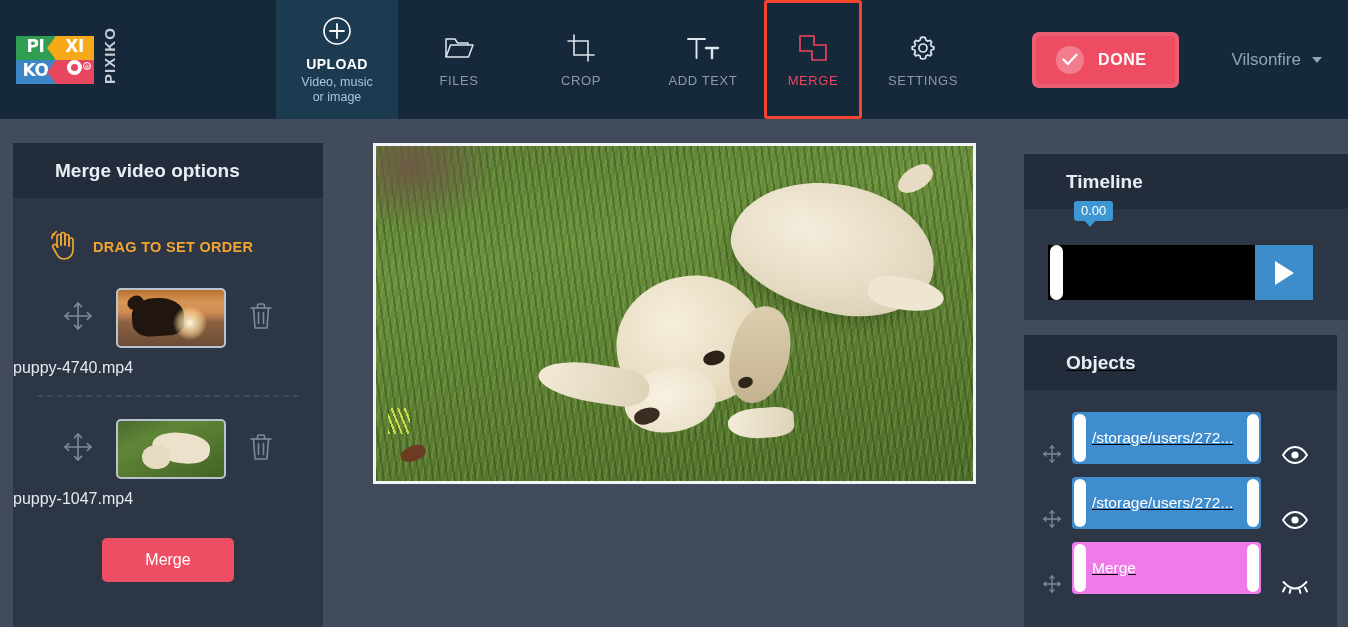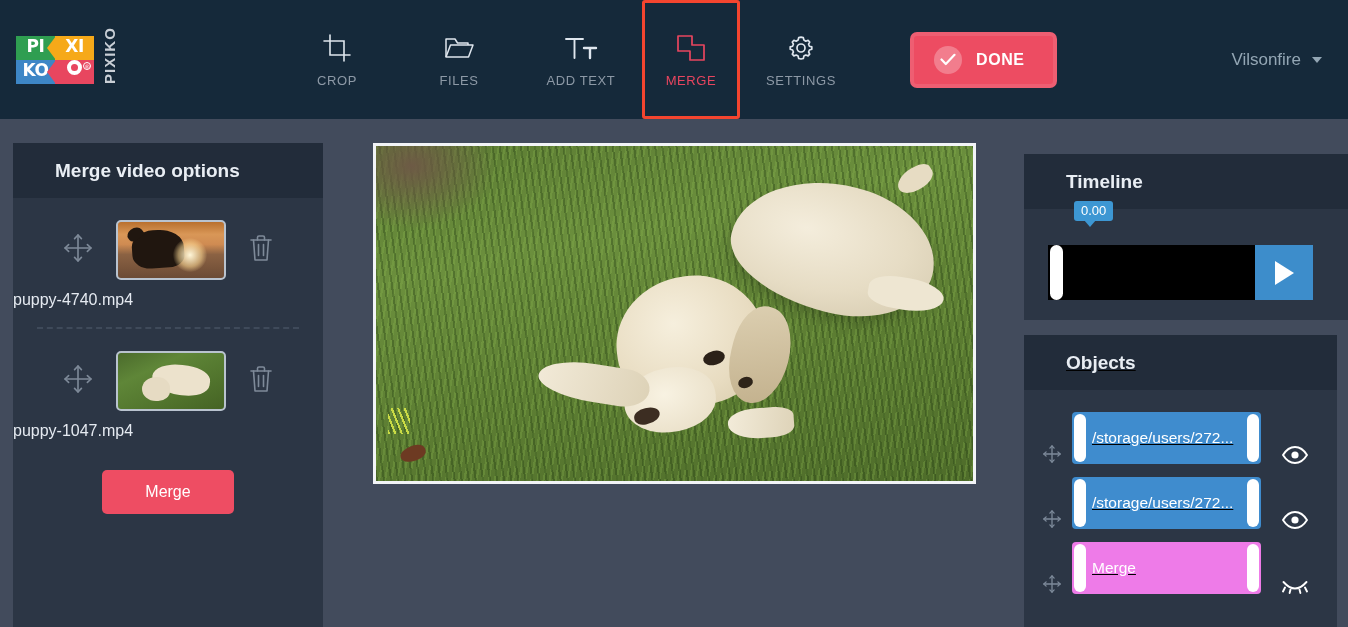--- a/index.html
+++ b/index.html
@@ -356,39 +356,52 @@
               <path d="M1 1 L1 11 L3.5 8.6 L5.2 12 L6.9 11.1 L5.2 7.9 L9 7.6 Z" fill="#ffffff"></path>
             </svg>
           </div>
         </div>
         <div class="logo-vert">PIXIKO</div>
       </a>
     </div>
 
     <div class="nav-items">
 
+      <div class="nav-item nav-upload">
+        <span class="nav-ico">
+          <svg width="30" height="30" viewBox="0 0 30 30">
+            <circle cx="15" cy="15" r="13" fill="none" stroke="#ffffff" stroke-width="1.6"></circle>
+            <path d="M15 8 V22 M8 15 H22" stroke="#ffffff" stroke-width="1.8" stroke-linecap="round"></path>
+          </svg>
+        </span>
+        <span class="nav-label">UPLOAD</span>
+        <span class="nav-sub">
+          <span>Video, music</span><br>
+          <span>or image</span>
+        </span>
+      </div>
+
+      <div class="nav-item">
+        <span class="nav-ico">
+          <svg width="30" height="26" viewBox="0 0 30 26">
+            <path d="M2 22 L2 4 L11 4 L13.5 8 L24 8 L24 10" fill="none" stroke="#dfe6ee" stroke-width="1.5" stroke-linejoin="round"></path>
+            <path d="M2 22 L6.5 10 L29 10 L24.5 22 Z" fill="none" stroke="#dfe6ee" stroke-width="1.5" stroke-linejoin="round"></path>
+          </svg>
+        </span>
+        <span class="nav-label">FILES</span>
+      </div>
 
       <div class="nav-item">
         <span class="nav-ico">
           <svg width="28" height="28" viewBox="0 0 28 28">
             <path d="M7 1 V21 H27" fill="none" stroke="#dfe6ee" stroke-width="1.6" stroke-linecap="round"></path>
             <path d="M1 7 H21 V27" fill="none" stroke="#dfe6ee" stroke-width="1.6" stroke-linecap="round"></path>
           </svg>
         </span>
         <span class="nav-label">CROP</span>
-      </div>
-
-      <div class="nav-item">
-        <span class="nav-ico">
-          <svg width="30" height="26" viewBox="0 0 30 26">
-            <path d="M2 22 L2 4 L11 4 L13.5 8 L24 8 L24 10" fill="none" stroke="#dfe6ee" stroke-width="1.5" stroke-linejoin="round"></path>
-            <path d="M2 22 L6.5 10 L29 10 L24.5 22 Z" fill="none" stroke="#dfe6ee" stroke-width="1.5" stroke-linejoin="round"></path>
-          </svg>
-        </span>
-        <span class="nav-label">FILES</span>
       </div>
 
       <div class="nav-item">
         <span class="nav-ico">
           <svg width="34" height="26" viewBox="0 0 34 26">
             <path d="M2 4 H19 M10.5 4 V23" fill="none" stroke="#dfe6ee" stroke-width="1.9" stroke-linecap="round"></path>
             <path d="M20 13 H32 M26 13 V23" fill="none" stroke="#dfe6ee" stroke-width="2.4" stroke-linecap="round"></path>
           </svg>
         </span>
         <span class="nav-label">ADD TEXT</span>
@@ -434,20 +447,34 @@
         <span class="caret-dn"></span>
       </div>
     </div>
   </div>
 
   <div class="left-panel">
     <div class="panel-head">
       <span class="panel-head-title">Merge video options</span>
     </div>
 
+    <div class="drag-hint">
+      <span>
+        <svg width="34" height="34" viewBox="0 0 34 34">
+          <g fill="none" stroke="#f0a431" stroke-width="1.7" stroke-linejoin="round" stroke-linecap="round">
+            <path d="M11 19 V8.5 a2 2 0 0 1 4 0 V17"></path>
+            <path d="M15 17 V6.5 a2 2 0 0 1 4 0 V17"></path>
+            <path d="M19 17 V8.5 a2 2 0 0 1 4 0 V18"></path>
+            <path d="M23 18 V12 a2 2 0 0 1 4 0 v10 c0 5-4 9-8.5 9 -4 0-6.5-2-7.8-5 L7 19.5 a2.1 2.1 0 0 1 3.2-2.6 L12 19"></path>
+            <path d="M8 7 a6 6 0 0 1 2.2-3.4 M6 10.4 a9 9 0 0 1 1.1-4.6"></path>
+          </g>
+        </svg>
+      </span>
+      <span class="drag-hint-text">DRAG TO SET ORDER</span>
+    </div>
 
     <div class="vid-item">
       <div class="vid-row">
         <span class="move-ico">
           <svg width="32" height="32" viewBox="0 0 32 32">
             <g fill="none" stroke="#8d99a8" stroke-width="1.6" stroke-linecap="round" stroke-linejoin="round">
               <path d="M16 3 V29 M3 16 H29"></path>
               <path d="M16 3 l-3.4 3.6 M16 3 l3.4 3.6 M16 29 l-3.4-3.6 M16 29 l3.4-3.6"></path>
               <path d="M3 16 l3.6-3.4 M3 16 l3.6 3.4 M29 16 l-3.6-3.4 M29 16 l-3.6 3.4"></path>
             </g>

